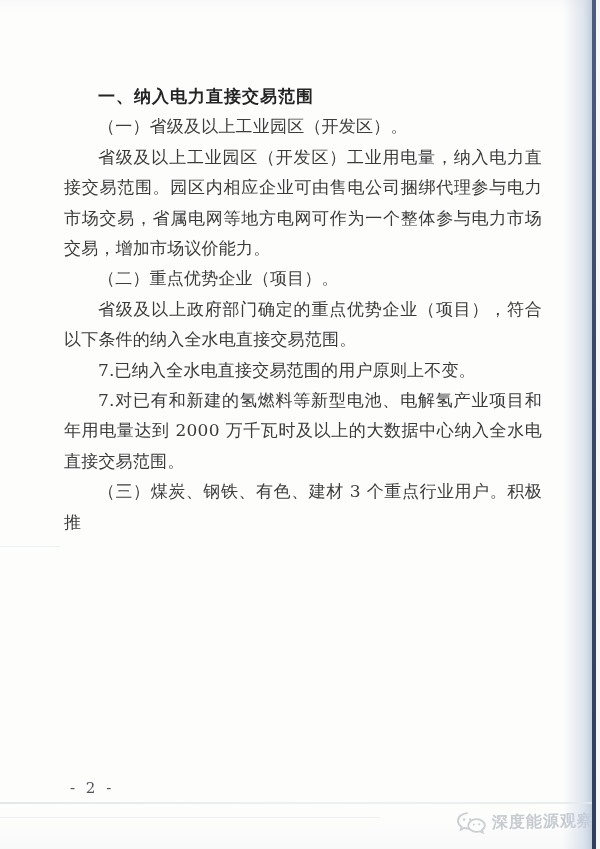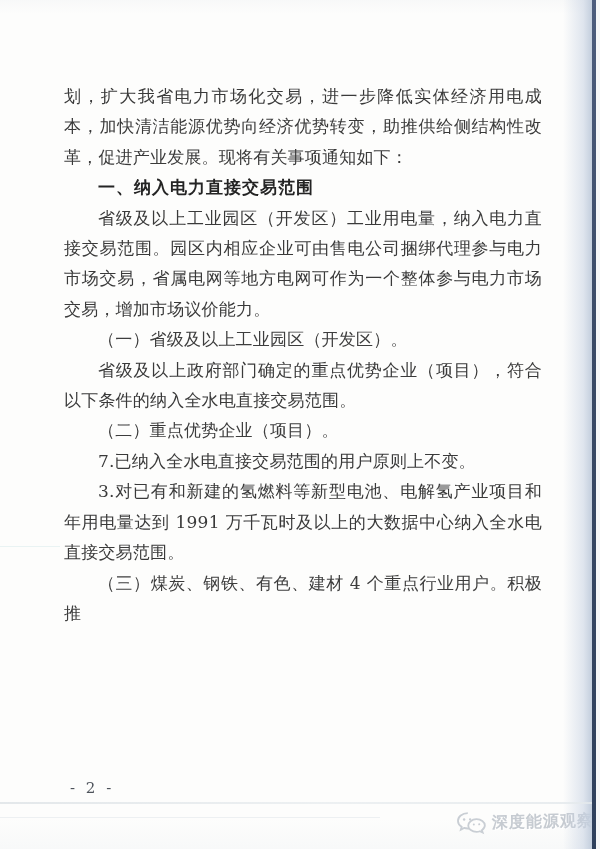--- a/index.html
+++ b/index.html
@@ -75,29 +75,28 @@
   }
   .wicon{display:inline-block;line-height:0;}
   .wicon svg{display:block;}
 </style>
 </head>
 <body>
 
 <div class="page">
 
   <div class="doc-body">
-    <p>划，扩大我省电力市场化交易，进一步降低实体经济用电成本，加快清洁能源优势向经济优势转变，助推供给侧结构性改革，促进产业发展。现将有关事项通知如下：</p>
     <p class="heading">一、纳入电力直接交易范围</p>
+    <p class="indent sub">（一）省级及以上工业园区（开发区）。</p>
     <p class="indent">省级及以上工业园区（开发区）工业用电量，纳入电力直接交易范围。园区内相应企业可由售电公司捆绑代理参与电力市场交易，省属电网等地方电网可作为一个整体参与电力市场交易，增加市场议价能力。</p>
-    <p class="indent sub">（一）省级及以上工业园区（开发区）。</p>
+    <p class="indent sub">（二）重点优势企业（项目）。</p>
     <p class="indent">省级及以上政府部门确定的重点优势企业（项目），符合以下条件的纳入全水电直接交易范围。</p>
-    <p class="indent sub">（二）重点优势企业（项目）。</p>
     <p class="indent">7.已纳入全水电直接交易范围的用户原则上不变。</p>
-    <p class="indent">3.对已有和新建的氢燃料等新型电池、电解氢产业项目和年用电量达到 1991 万千瓦时及以上的大数据中心纳入全水电直接交易范围。</p>
-    <p class="indent sub">（三）煤炭、钢铁、有色、建材 4 个重点行业用户。积极推</p>
+    <p class="indent">7.对已有和新建的氢燃料等新型电池、电解氢产业项目和年用电量达到 2000 万千瓦时及以上的大数据中心纳入全水电直接交易范围。</p>
+    <p class="indent sub">（三）煤炭、钢铁、有色、建材 3 个重点行业用户。积极推</p>
   </div>
 
   <div class="page-number">- 2 -</div>
 
   <div class="watermark">
     <span class="wicon">
       <svg width="30" height="25" viewBox="0 0 30 25" xmlns="http://www.w3.org/2000/svg">
         <g stroke="#c9ced4" stroke-width="1.8" fill="#fdfdfc">
           <path d="M12 2 C6.4 2 2 5.4 2 9.6 c0 2.4 1.4 4.5 3.6 5.9 l-0.9 2.9 3.3-1.7 c1.2 0.4 2.6 0.6 4 0.6 0.5 0 1 0 1.5-0.1"></path>
           <path d="M20.5 8.2 c-4.6 0-8.3 2.8-8.3 6.3 0 3.5 3.7 6.3 8.3 6.3 1.1 0 2.2-0.2 3.2-0.5 l2.8 1.4-0.8-2.4 c1.9-1.2 3.1-2.9 3.1-4.8 0-3.5-3.7-6.3-8.3-6.3z"></path>

